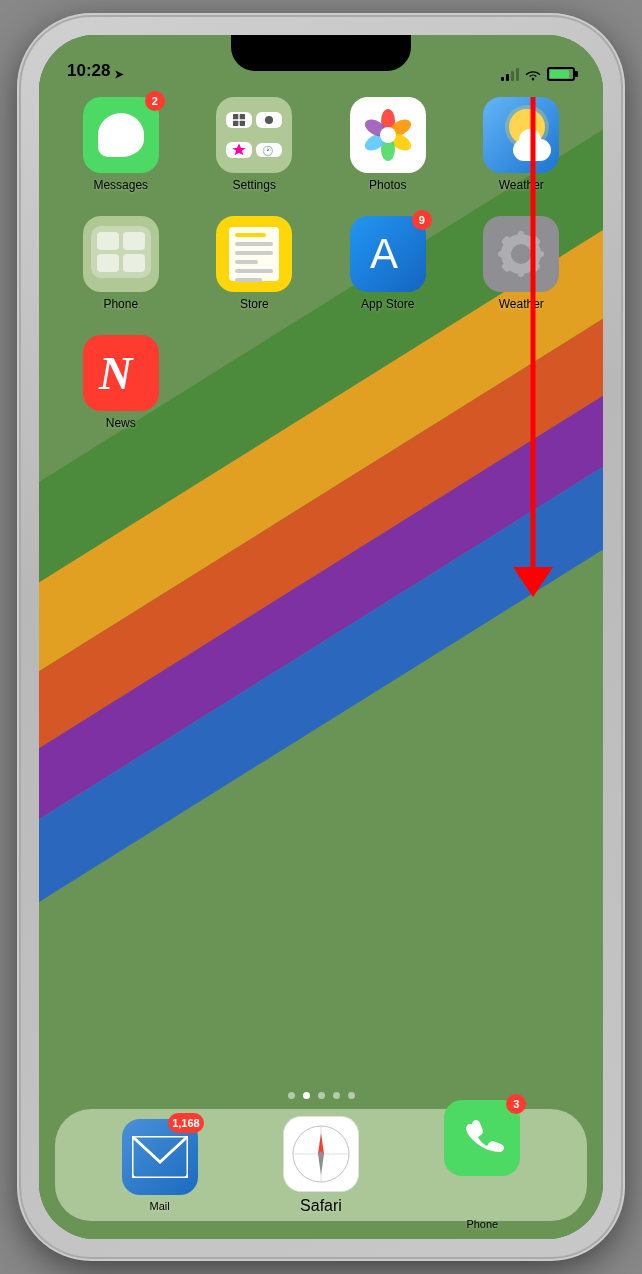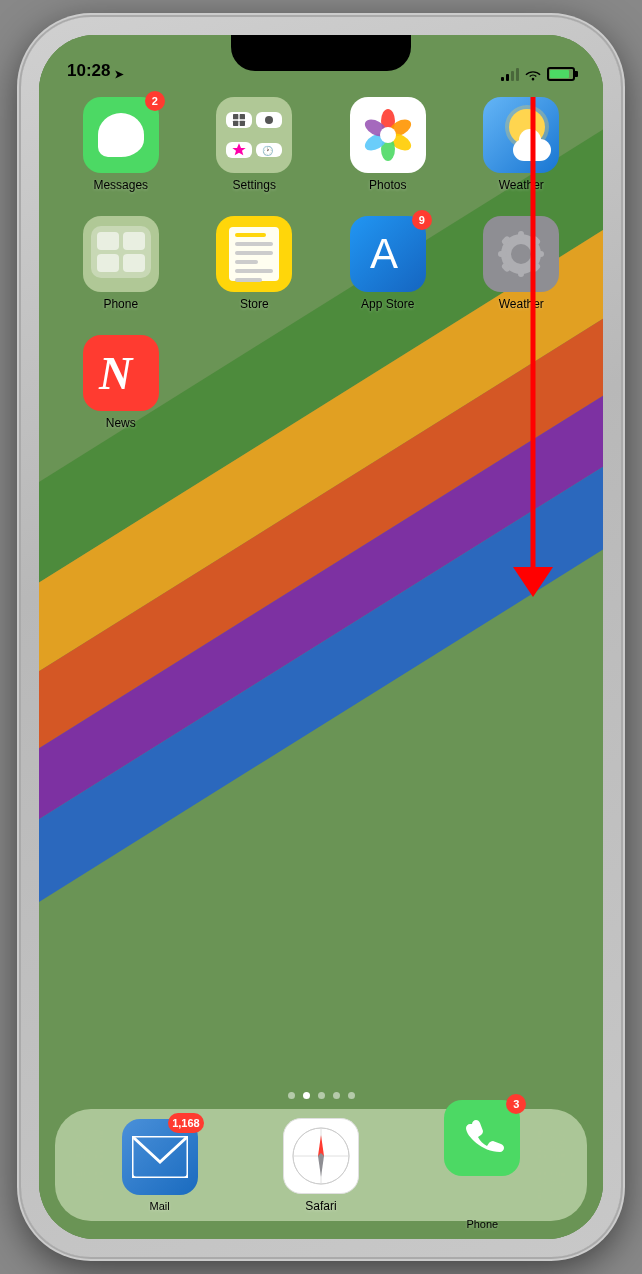--- a/index.html
+++ b/index.html
@@ -609,21 +609,21 @@
             <circle cx="31" cy="31" r="28" fill="white" stroke="#e0e0e0" stroke-width="1"></circle>
             <circle cx="31" cy="31" r="28" fill="none" stroke="#ccc" stroke-width="1"></circle>
 
             <line x1="31" y1="4" x2="31" y2="58" stroke="#e0e0e0" stroke-width="1"></line>
             <line x1="4" y1="31" x2="58" y2="31" stroke="#e0e0e0" stroke-width="1"></line>
 
             <polygon points="31,10 34,31 31,34 28,31" fill="#ff3b30"></polygon>
             <polygon points="31,52 34,31 31,28 28,31" fill="#8e8e93"></polygon>
           </svg>
         </div>
-        <span class="app-label" style="color:#000;font-size:12px;">Safari</span>
+        <span class="app-label" style="color:#000;font-size:16px;">Safari</span>
       </div>
 
       <div class="app-icon-wrap">
         <div class="app-icon icon-phone" style="width:76px;height:76px;border-radius:18px;">
           <svg width="44" height="44" viewBox="0 0 44 44">
             <path d="M8 4c0-2 2-4 4-4h0c2 0 3 1 4 3l3 8c0 2-1 3-2 4l-3 2c2 4 5 7 9 9l2-3c1-1 2-2 4-2l8 3c2 1 3 2 3 4v0c0 2-2 4-4 4C18 32 2 16 2 8c0-2 2-4 4-4h2z" fill="white" transform="translate(4,4)"></path>
           </svg>
           <div class="badge">3</div>
         </div>
         <span class="app-label" style="color:#000;font-size:11px;margin-top:37px;">Phone</span>

